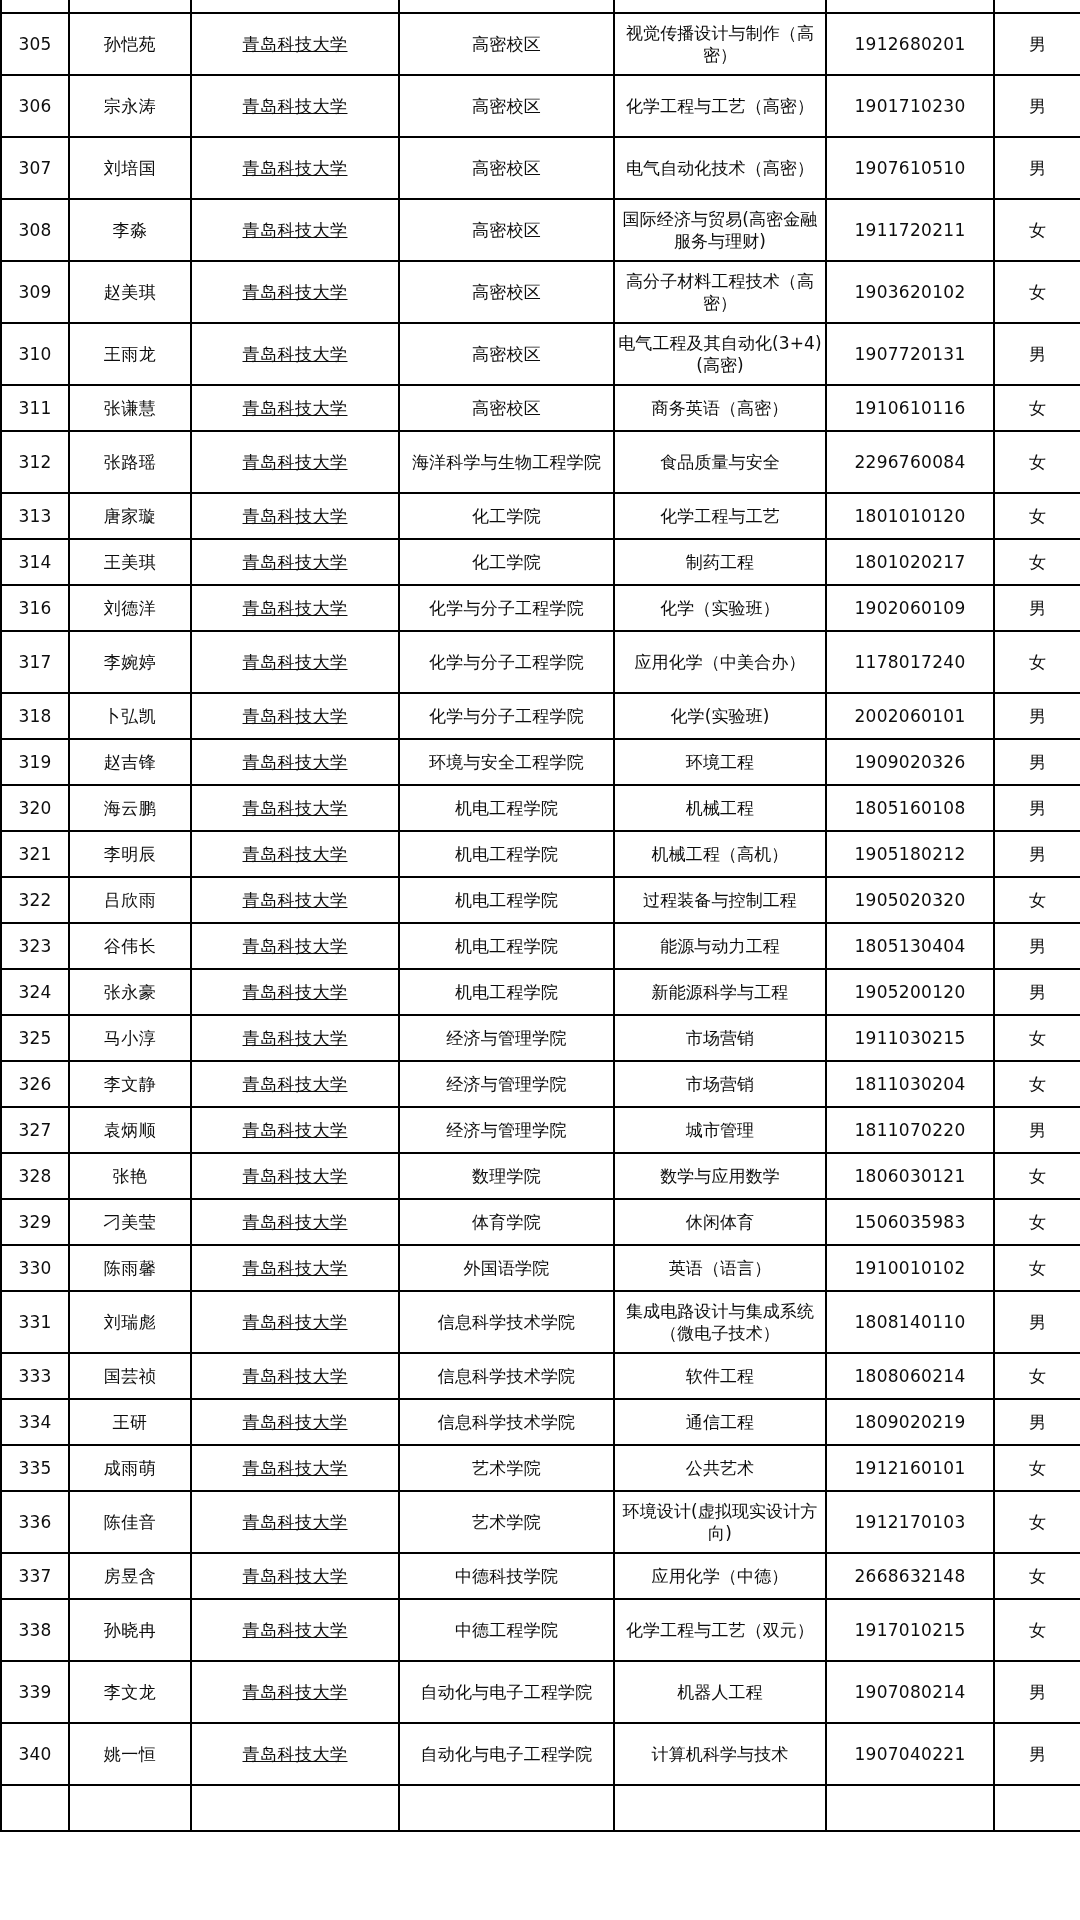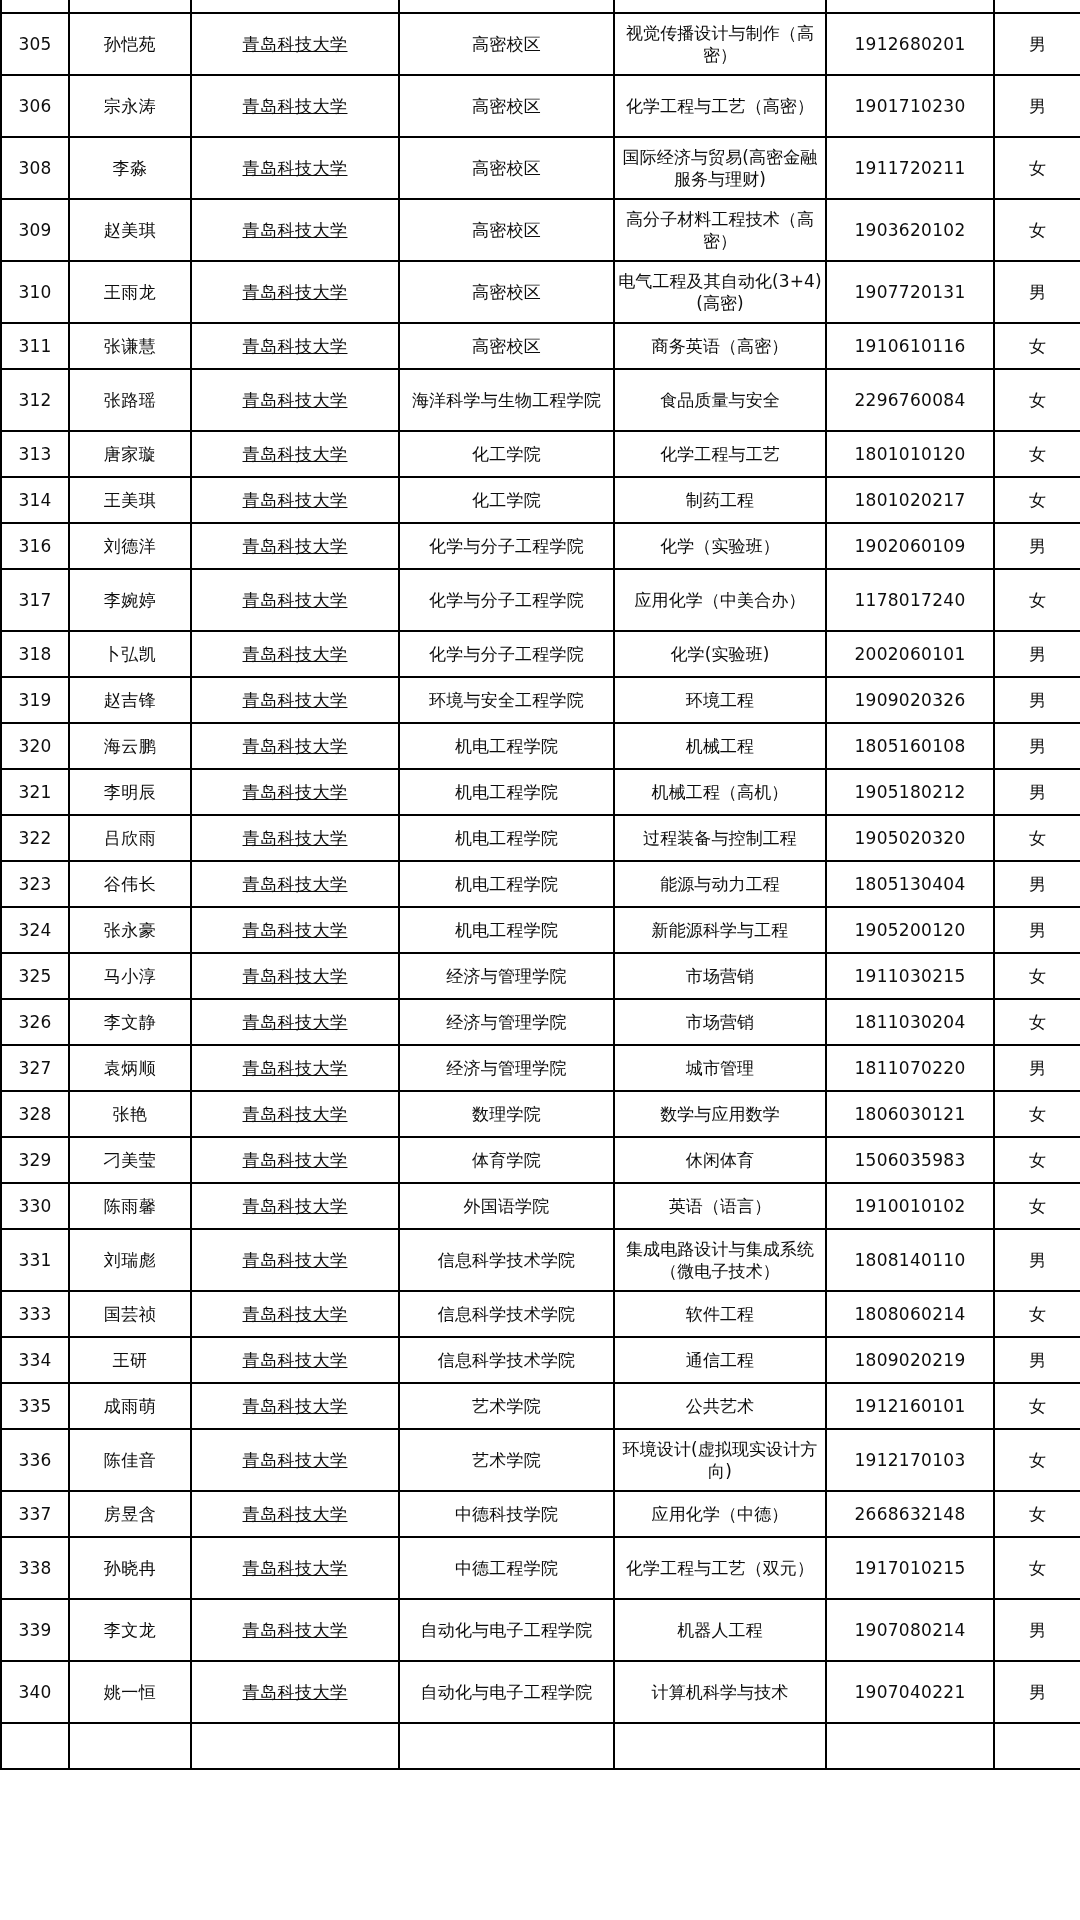--- a/index.html
+++ b/index.html
@@ -100,20 +100,29 @@
         <tr class="r-tall">
           <td class="idx">306</td>
           <td class="name">宗永涛</td>
           <td class="school">青岛科技大学</td>
           <td class="college">高密校区</td>
           <td class="major">化学工程与工艺（高密）</td>
           <td class="sid">1901710230</td>
           <td class="sex">男</td>
         </tr>
         <tr class="r-tall">
+          <td class="idx">307</td>
+          <td class="name">刘培国</td>
+          <td class="school">青岛科技大学</td>
+          <td class="college">高密校区</td>
+          <td class="major">电气自动化技术（高密）</td>
+          <td class="sid">1907610510</td>
+          <td class="sex">男</td>
+        </tr>
+        <tr class="r-tall">
           <td class="idx">308</td>
           <td class="name">李淼</td>
           <td class="school">青岛科技大学</td>
           <td class="college">高密校区</td>
           <td class="major">国际经济与贸易(高密金融服务与理财)</td>
           <td class="sid">1911720211</td>
           <td class="sex">女</td>
         </tr>
         <tr class="r-tall">
           <td class="idx">309</td>

